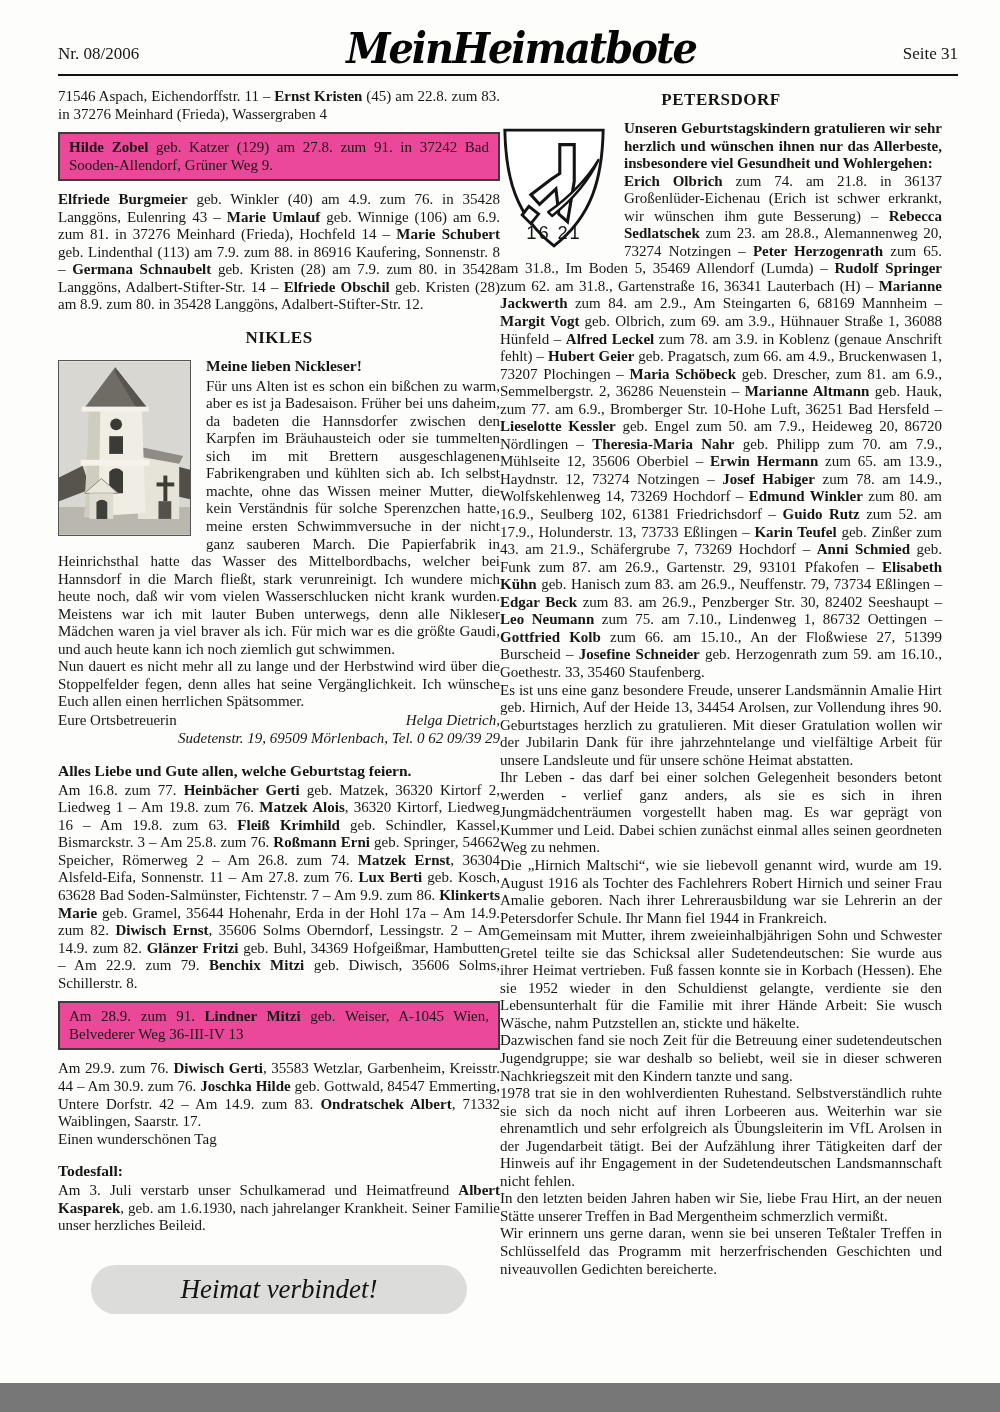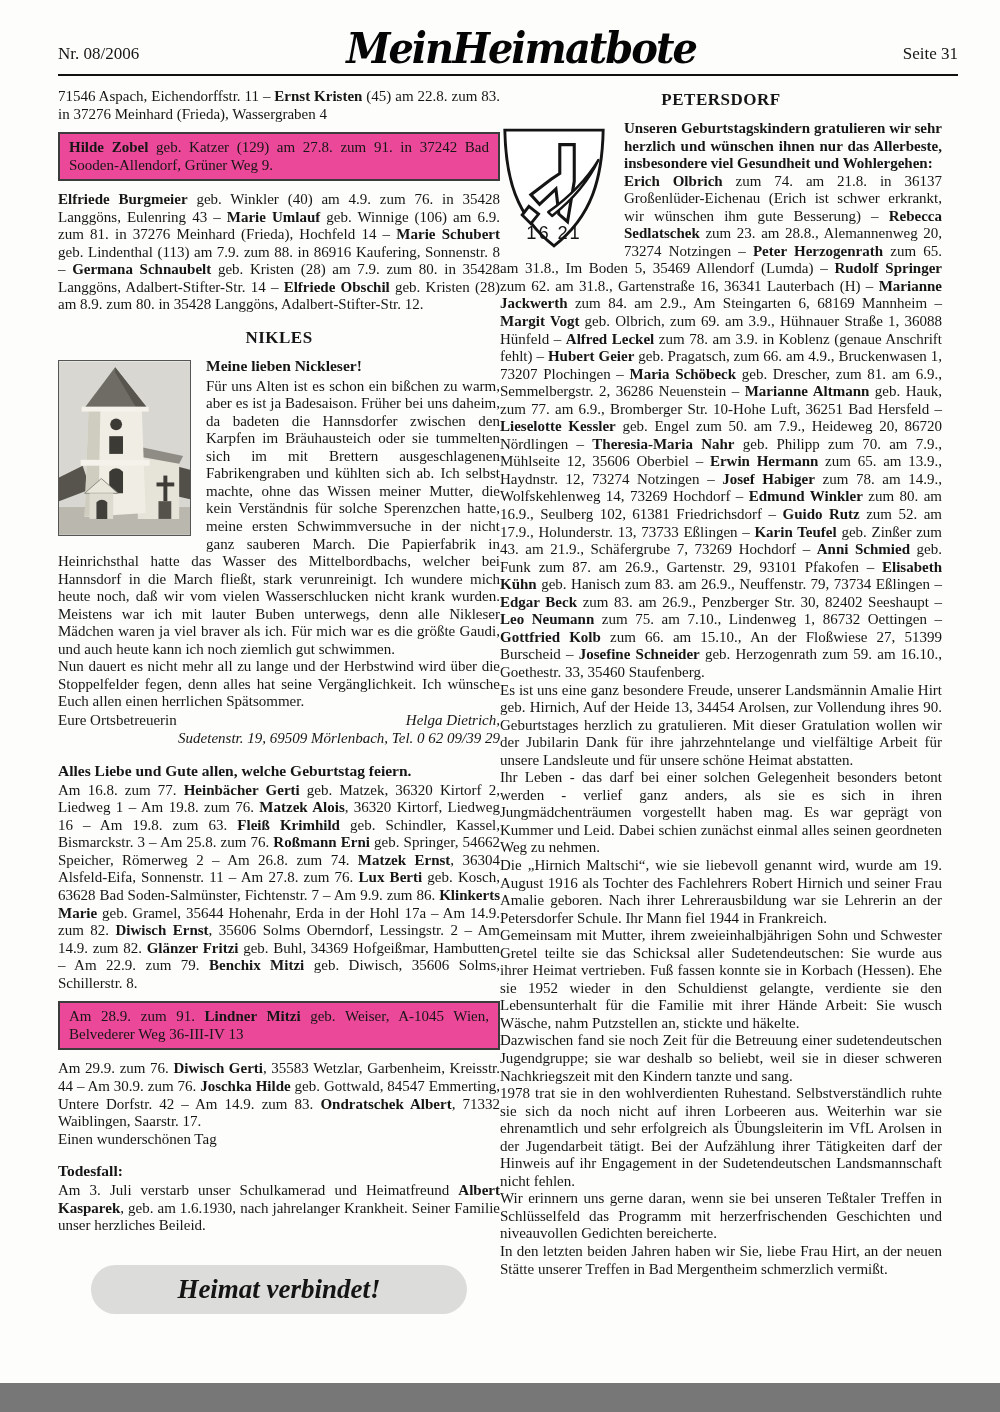--- a/index.html
+++ b/index.html
@@ -31,21 +31,21 @@
   .sigline { text-align:right; font-style:italic; font-size:15px; line-height:1.25; }
   h2.section { text-align:center; font-size:17px; font-weight:bold; margin:14px 0 9px 0; letter-spacing:.5px; }
   h3.sub { font-size:15.5px; font-weight:bold; margin-bottom:2px; }
   .salutation { font-size:15.5px; font-weight:bold; line-height:1.2; margin-bottom:2px; }
   .church-fig { float:left; width:133px; height:176px; margin:3px 15px 5px 0; border:1px solid #555; display:block; }
   .crest-fig { float:left; width:108px; height:128px; margin:4px 16px 6px 0; display:block; }
   .intro-bold { font-size:15px; font-weight:bold; line-height:1.17; text-align:justify; }
   .banner {
     margin:30px auto 0 auto; width:376px; padding:9px 0;
     background:#dcdcda; border-radius:28px; text-align:center;
-    font-size:27px; font-weight:bold; font-style:italic; color:#141414;
+    font-size:27px; font-weight:normal; font-style:italic; color:#141414;
   }
   .pd-heading { text-align:center; font-size:17px; font-weight:bold; margin:2px 0 10px 0; letter-spacing:.5px; }
 </style>
 </head>
 <body>
 
 <div class="page">
 
   <header class="hdr">
     <span class="issue">Nr. 08/2006</span>
@@ -135,18 +135,18 @@
         <p class="intro-bold">Unseren Geburtstagskindern gratulieren wir sehr herzlich und wünschen ihnen nur das Allerbeste, insbesondere viel Gesundheit und Wohlergehen:</p>
         <p class="rich"><b>Erich Olbrich</b><span> zum 74. am 21.8. in 36137 Großenlüder-Eichenau (Erich ist schwer erkrankt, wir wünschen ihm gute Besserung) – </span><b>Rebecca Sedlatschek</b><span> zum 23. am 28.8., Alemannenweg 20, 73274 Notzingen – </span><b>Peter Herzogenrath</b><span> zum 65. am 31.8., Im Boden 5, 35469 Allendorf (Lumda) – </span><b>Rudolf Springer</b><span> zum 62. am 31.8., Gartenstraße 16, 36341 Lauterbach (H) – </span><b>Marianne Jackwerth</b><span> zum 84. am 2.9., Am Steingarten 6, 68169 Mannheim – </span><b>Margit Vogt</b><span> geb. Olbrich, zum 69. am 3.9., Hühnauer Straße 1, 36088 Hünfeld – </span><b>Alfred Leckel</b><span> zum 78. am 3.9. in Koblenz (genaue Anschrift fehlt) – </span><b>Hubert Geier</b><span> geb. Pragatsch, zum 66. am 4.9., Bruckenwasen 1, 73207 Plochingen – </span><b>Maria Schöbeck</b><span> geb. Drescher, zum 81. am 6.9., Semmelbergstr. 2, 36286 Neuenstein – </span><b>Marianne Altmann</b><span> geb. Hauk, zum 77. am 6.9., Bromberger Str. 10-Hohe Luft, 36251 Bad Hersfeld – </span><b>Lieselotte Kessler</b><span> geb. Engel zum 50. am 7.9., Heideweg 20, 86720 Nördlingen – </span><b>Theresia-Maria Nahr</b><span> geb. Philipp zum 70. am 7.9., Mühlseite 12, 35606 Oberbiel – </span><b>Erwin Hermann</b><span> zum 65. am 13.9., Haydnstr. 12, 73274 Notzingen – </span><b>Josef Habiger</b><span> zum 78. am 14.9., Wolfskehlenweg 14, 73269 Hochdorf – </span><b>Edmund Winkler</b><span> zum 80. am 16.9., Seulberg 102, 61381 Friedrichsdorf – </span><b>Guido Rutz</b><span> zum 52. am 17.9., Holunderstr. 13, 73733 Eßlingen – </span><b>Karin Teufel</b><span> geb. Zinßer zum 43. am 21.9., Schäfergrube 7, 73269 Hochdorf – </span><b>Anni Schmied</b><span> geb. Funk zum 87. am 26.9., Gartenstr. 29, 93101 Pfakofen – </span><b>Elisabeth Kühn</b><span> geb. Hanisch zum 83. am 26.9., Neuffenstr. 79, 73734 Eßlingen – </span><b>Edgar Beck</b><span> zum 83. am 26.9., Penzberger Str. 30, 82402 Seeshaupt – </span><b>Leo Neumann</b><span> zum 75. am 7.10., Lindenweg 1, 86732 Oettingen – </span><b>Gottfried Kolb</b><span> zum 66. am 15.10., An der Floßwiese 27, 51399 Burscheid – </span><b>Josefine Schneider</b><span> geb. Herzogenrath zum 59. am 16.10., Goethestr. 33, 35460 Staufenberg.</span></p>
       </div>
 
       <p class="body">Es ist uns eine ganz besondere Freude, unserer Landsmännin Amalie Hirt geb. Hirnich, Auf der Heide 13, 34454 Arolsen, zur Vollendung ihres 90. Geburtstages herzlich zu gratulieren. Mit dieser Gratulation wollen wir der Jubilarin Dank für ihre jahrzehntelange und vielfältige Arbeit für unsere Landsleute und für unsere schöne Heimat abstatten.</p>
       <p class="body">Ihr Leben - das darf bei einer solchen Gelegenheit besonders betont werden - verlief ganz anders, als sie es sich in ihren Jungmädchenträumen vorgestellt haben mag. Es war geprägt von Kummer und Leid. Dabei schien zunächst einmal alles seinen geordneten Weg zu nehmen.</p>
       <p class="body">Die „Hirnich Maltschi“, wie sie liebevoll genannt wird, wurde am 19. August 1916 als Tochter des Fachlehrers Robert Hirnich und seiner Frau Amalie geboren. Nach ihrer Lehrerausbildung war sie Lehrerin an der Petersdorfer Schule. Ihr Mann fiel 1944 in Frankreich.</p>
       <p class="body">Gemeinsam mit Mutter, ihrem zweieinhalbjährigen Sohn und Schwester Gretel teilte sie das Schicksal aller Sudetendeutschen: Sie wurde aus ihrer Heimat vertrieben. Fuß fassen konnte sie in Korbach (Hessen). Ehe sie 1952 wieder in den Schuldienst gelangte, verdiente sie den Lebensunterhalt für die Familie mit ihrer Hände Arbeit: Sie wusch Wäsche, nahm Putzstellen an, stickte und häkelte.</p>
       <p class="body">Dazwischen fand sie noch Zeit für die Betreuung einer sudetendeutschen Jugendgruppe; sie war deshalb so beliebt, weil sie in dieser schweren Nachkriegszeit mit den Kindern tanzte und sang.</p>
       <p class="body">1978 trat sie in den wohlverdienten Ruhestand. Selbstverständlich ruhte sie sich da noch nicht auf ihren Lorbeeren aus. Weiterhin war sie ehrenamtlich und sehr erfolgreich als Übungsleiterin im VfL Arolsen in der Jugendarbeit tätigt. Bei der Aufzählung ihrer Tätigkeiten darf der Hinweis auf ihr Engagement in der Sudetendeutschen Landsmannschaft nicht fehlen.</p>
+      <p class="body">In den letzten beiden Jahren haben wir Sie, liebe Frau Hirt, an der neuen Stätte unserer Treffen in Bad Mergentheim schmerzlich vermißt.</p>
       <p class="body">Wir erinnern uns gerne daran, wenn sie bei unseren Teßtaler Treffen in Schlüsselfeld das Programm mit herzerfrischenden Geschichten und niveauvollen Gedichten bereicherte.</p>
-      <p class="body">In den letzten beiden Jahren haben wir Sie, liebe Frau Hirt, an der neuen Stätte unserer Treffen in Bad Mergentheim schmerzlich vermißt.</p>
     </div>
 
   </div>
 </div>
 
 </body></html>

